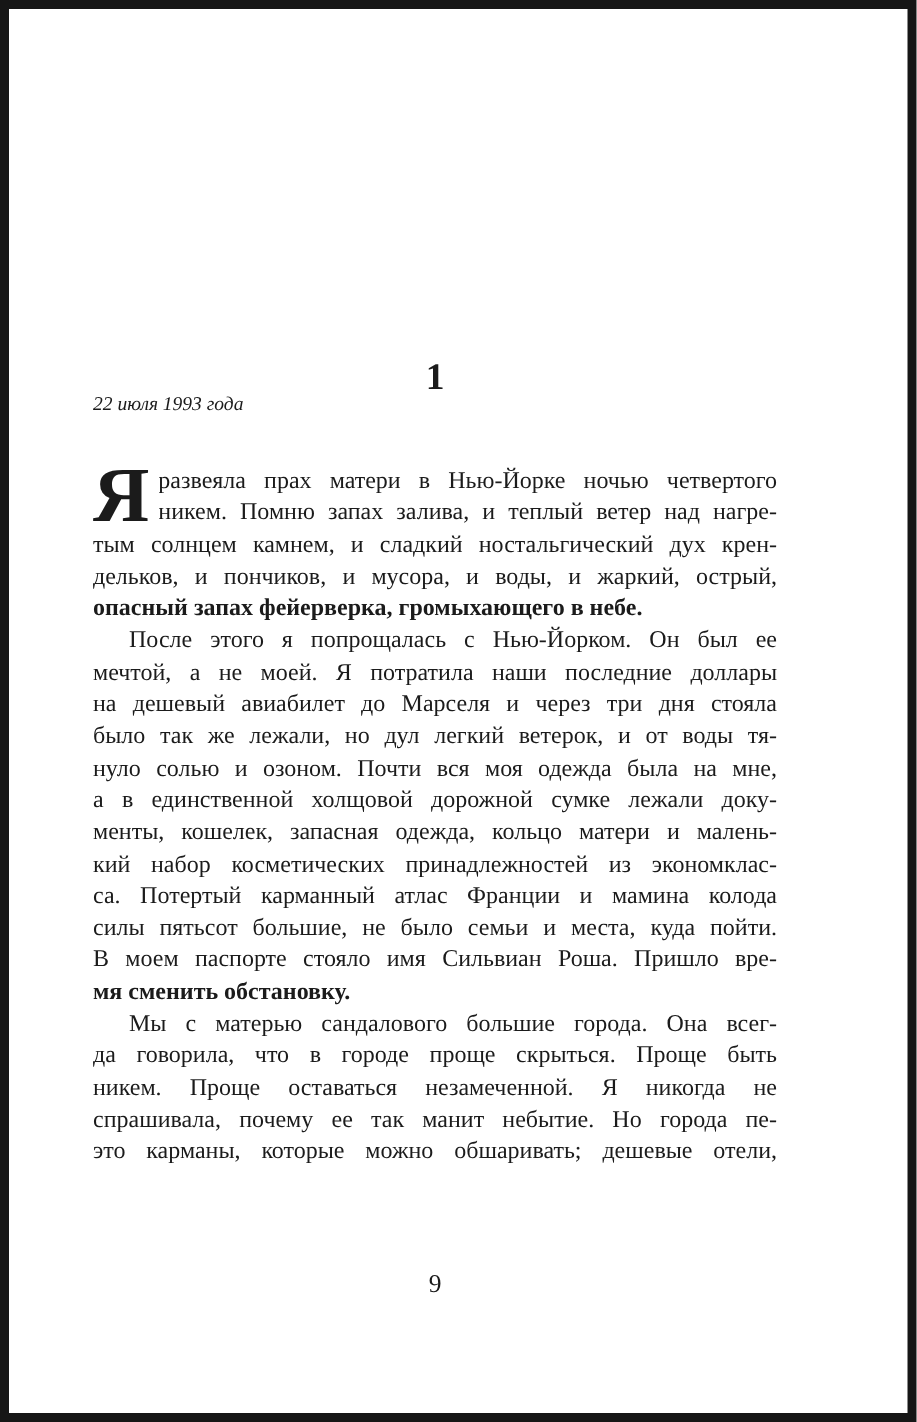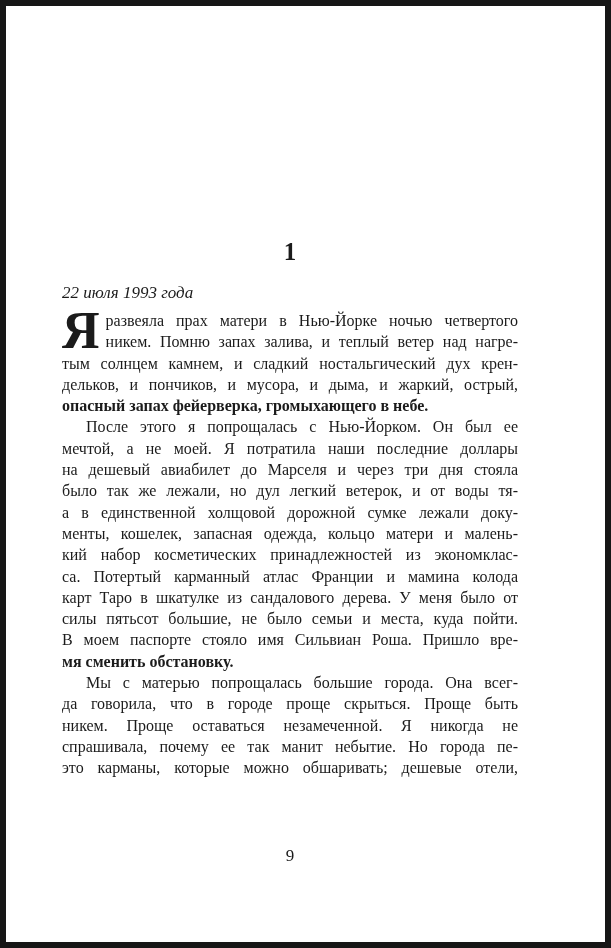--- a/index.html
+++ b/index.html
@@ -33,25 +33,25 @@
     top: 233px;
     left: 56px;
     width: 456px;
     text-align: center;
     font-weight: 700;
     font-size: 25px;
     line-height: 26px;
   }
   .date {
     position: absolute;
-    top: 276px;
+    top: 252px;
     left: 56px;
     width: 456px;
     font-style: italic;
-    font-size: 17px;
+    font-size: 13px;
     line-height: 22px;
     text-align: left;
   }
   .body-text {
     position: absolute;
     top: 304px;
     left: 56px;
     width: 456px;
     font-size: 16px;
   }
@@ -97,39 +97,39 @@
 <div class="frame">
   <div class="page">
     <div class="chapter">1</div>
     <div class="date">22 июля 1993 года</div>
     <div class="body-text" id="body-text">
         <div class="paragraph">
           <span class="dropcap">Я</span>
           <div class="line">развеяла прах матери в Нью-Йорке ночью четвертого</div>
           <div class="line">никем. Помню запах залива, и теплый ветер над нагре-</div>
           <div class="line">тым солнцем камнем, и сладкий ностальгический дух крен-</div>
-          <div class="line">дельков, и пончиков, и мусора, и дыма, и жаркий, острый,</div>
+          <div class="line">дельков, и пончиков, и мусора, и воды, и жаркий, острый,</div>
           <div class="line last">опасный запах фейерверка, громыхающего в небе.</div>
         </div>
         <div class="paragraph">
           <div class="line first-indent">После этого я попрощалась с Нью-Йорком. Он был ее</div>
           <div class="line">мечтой, а не моей. Я потратила наши последние доллары</div>
           <div class="line">на дешевый авиабилет до Марселя и через три дня стояла</div>
           <div class="line">было так же лежали, но дул легкий ветерок, и от воды тя-</div>
+          <div class="line">нуло солью и озоном. Почти вся моя одежда была на мне,</div>
           <div class="line">а в единственной холщовой дорожной сумке лежали доку-</div>
           <div class="line">менты, кошелек, запасная одежда, кольцо матери и малень-</div>
           <div class="line">кий набор косметических принадлежностей из экономклас-</div>
           <div class="line">са. Потертый карманный атлас Франции и мамина колода</div>
-          <div class="line">карт Таро в шкатулке из сандалового дерева. У меня было от</div>
           <div class="line">силы пятьсот большие, не было семьи и места, куда пойти.</div>
           <div class="line">В моем паспорте стояло имя Сильвиан Роша. Пришло вре-</div>
           <div class="line last">мя сменить обстановку.</div>
         </div>
         <div class="paragraph">
-          <div class="line first-indent">Мы с матерью попрощалась большие города. Она всег-</div>
+          <div class="line first-indent">Мы с матерью сандалового большие города. Она всег-</div>
           <div class="line">да говорила, что в городе проще скрыться. Проще быть</div>
           <div class="line">никем. Проще оставаться незамеченной. Я никогда не</div>
           <div class="line">спрашивала, почему ее так манит небытие. Но города пе-</div>
           <div class="line">это карманы, которые можно обшаривать; дешевые отели,</div>
         </div>
       </div>
     <div class="pagenum">9</div>
   </div>
 </div>
 

